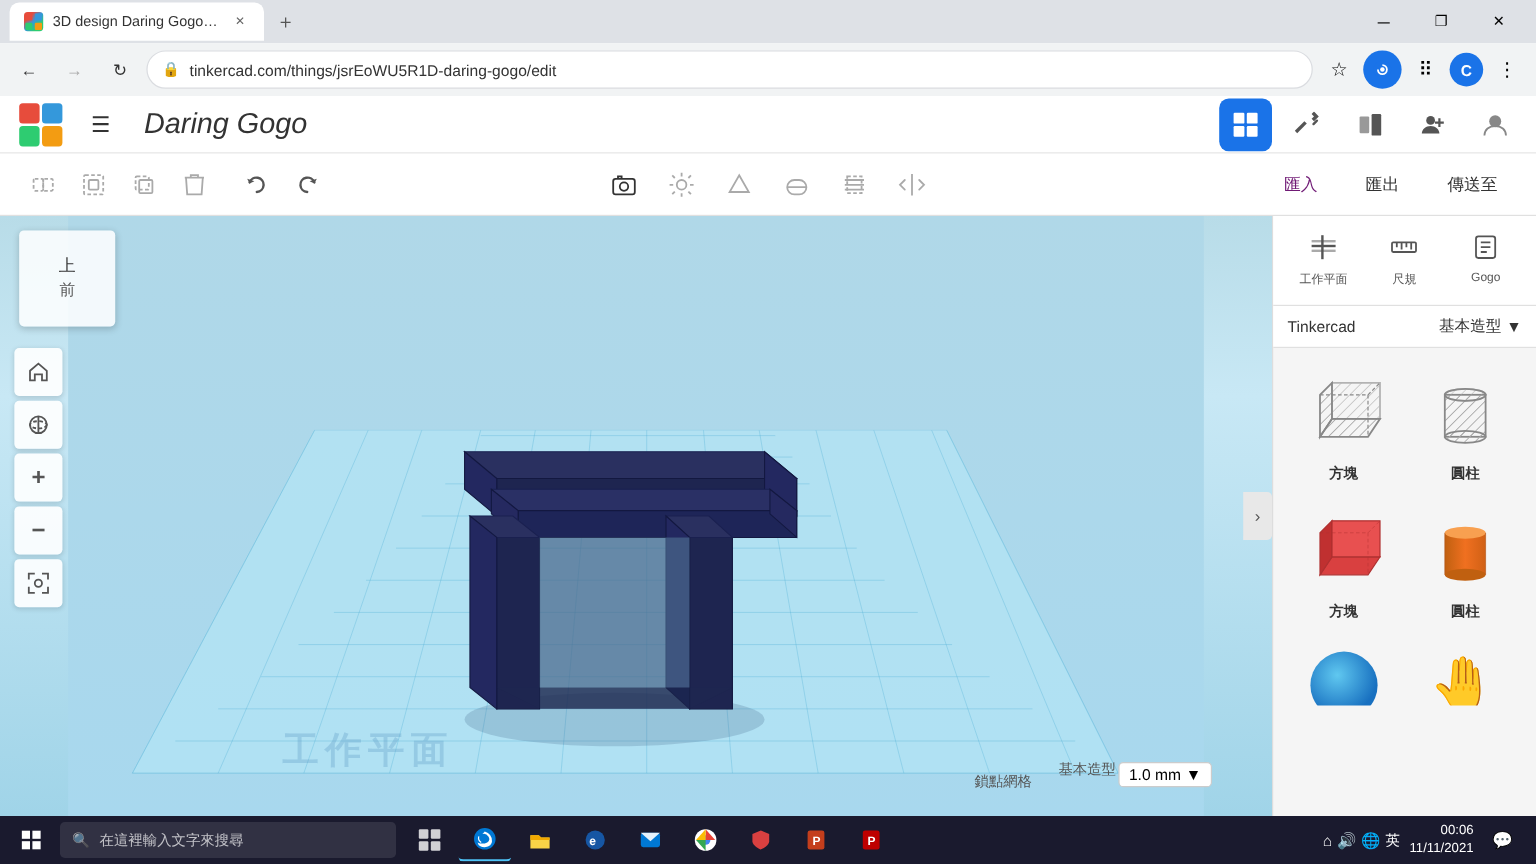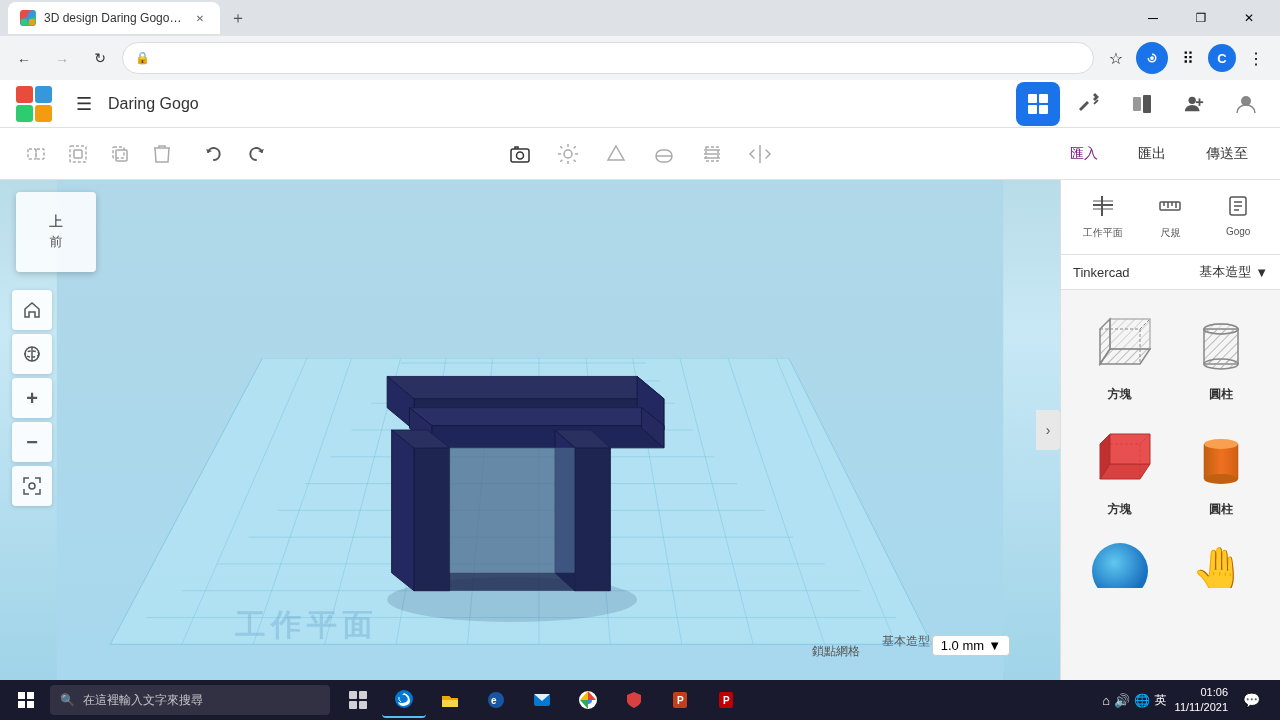--- a/index.html
+++ b/index.html
@@ -134,24 +134,25 @@
     }
     .logo-cell {
       border-radius: 3px;
     }
     .hamburger-btn {
       width: 32px; height: 32px;
       display: flex; align-items: center; justify-content: center;
       font-size: 18px; cursor: pointer; color: #333;
     }
     .project-name {
-      font-size: 16px;
+      font-size: 24px;
       font-weight: 500;
       color: #333;
-      margin-left: 0;
+      margin-left: 12px;
+      font-style: italic;
     }
     .toolbar-spacer { flex: 1; }
     .right-icons {
       display: flex; align-items: center; gap: 8px;
       margin-left: 16px;
     }
     .right-icon-btn {
       width: 44px; height: 44px;
       display: flex; align-items: center; flex-direction: column; justify-content: center;
       border-radius: 4px; cursor: pointer;
@@ -477,20 +478,21 @@
     <div class="win-btn close" style="font-size:12px;">✕</div>
   </div>
 </div>
 
 <div class="browser-navbar">
   <div class="nav-btn">←</div>
   <div class="nav-btn" style="color:#aaa;">→</div>
   <div class="nav-btn">↻</div>
   <div class="address-bar">
     <span class="address-lock">🔒</span>
+    <span class="address-text">tinkercad.com/things/jsrEoWU5R1D-daring-gogo/edit</span>
   </div>
   <div class="nav-right-icons">
     <div class="nav-icon-btn">☆</div>
     <div class="chrome-update-icon">
       <svg viewBox="0 0 24 24">
           <circle cx="12" cy="12" r="10" fill="#1a73e8"></circle>
           <path d="M12 6a6 6 0 1 1-6 6h2a4 4 0 1 0 4-4V6z" fill="white"></path>
           <circle cx="12" cy="12" r="2.5" fill="white"></circle>
         </svg>
     </div>
@@ -996,18 +998,18 @@
     </div>
   </div>
   <div class="taskbar-right">
     <div class="taskbar-sys-icons">
       <span style="font-size:13px;cursor:pointer;">⌂</span>
       <span style="font-size:13px;cursor:pointer;">🔊</span>
       <span style="font-size:13px;cursor:pointer;">🌐</span>
       <span style="font-size:12px;color:white;cursor:pointer;">英</span>
     </div>
     <div class="taskbar-time">
-      <div>01:06</div>
+      <div>00:06</div>
       <div>11/11/2021</div>
     </div>
     <div class="taskbar-notif">💬</div>
   </div>
 </div>
 
 </body></html>

